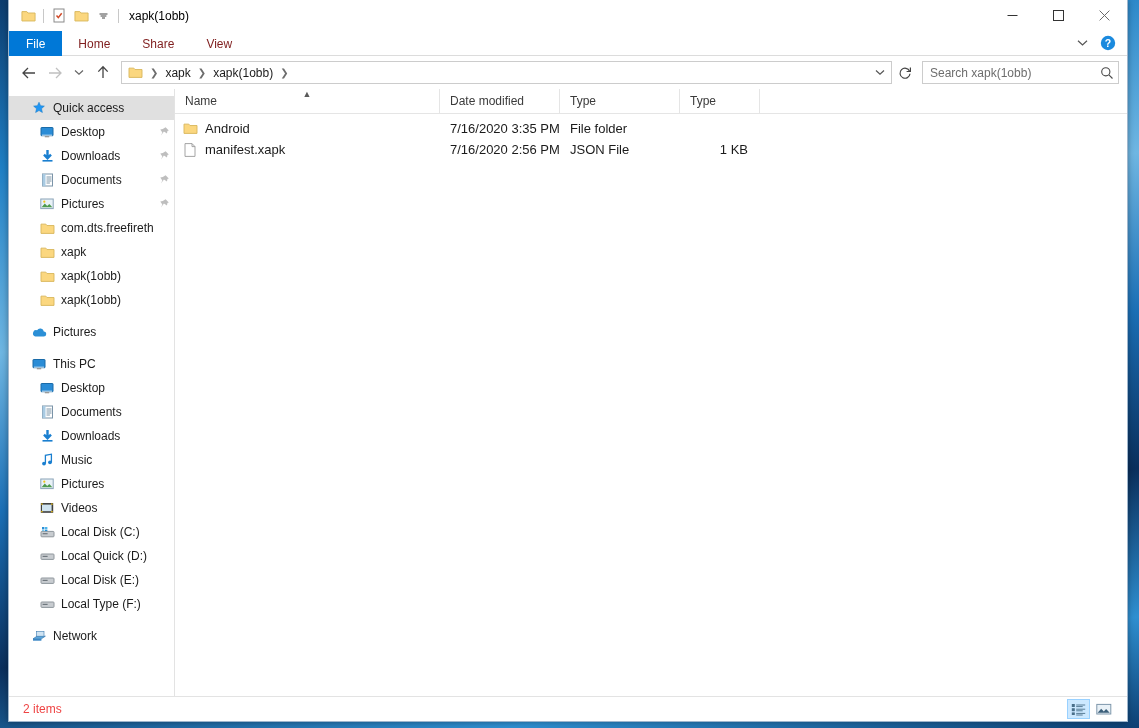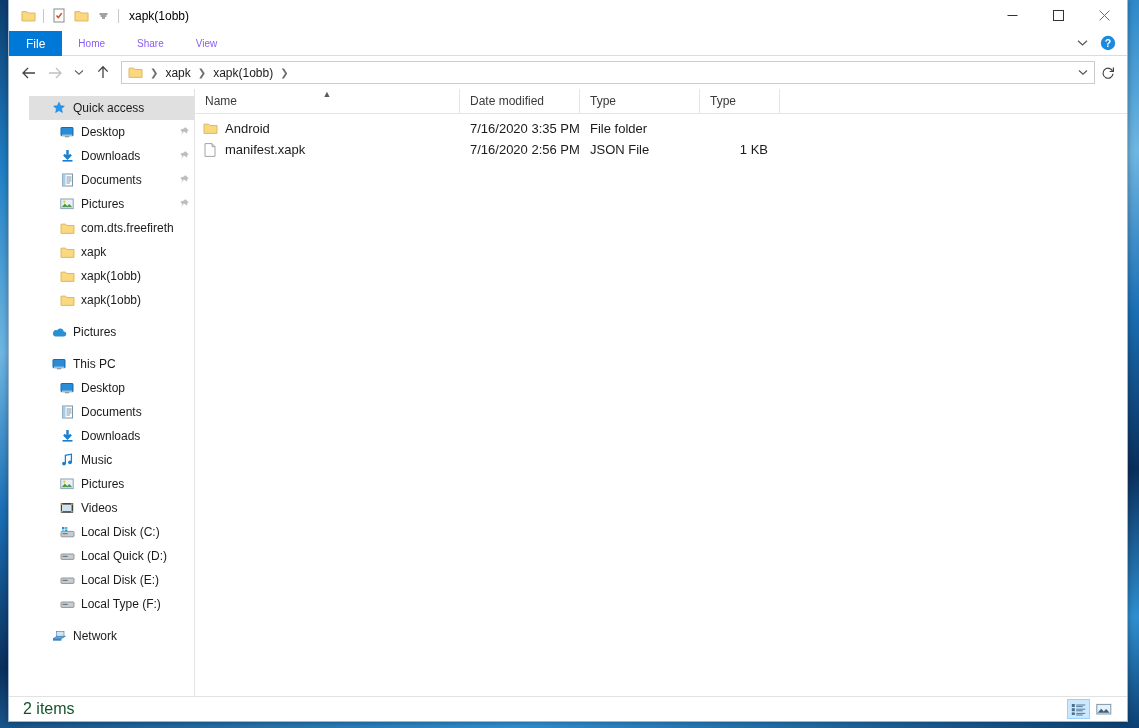--- a/index.html
+++ b/index.html
@@ -50,21 +50,21 @@
 
   
   #ribbon {
     height: 25px; display: flex; align-items: stretch;
     background: #ffffff; flex: 0 0 25px;
     border-bottom: 1px solid #dcdcdc;
     position: relative;
   }
   .tab {
     padding: 0 16px; display: flex; align-items: center;
-    font-size: 10px; color: #8b5cf6; height: 25px;
+    font-size: 12px; color: #7f1d1d; height: 25px;
   }
   .tab.file {
     background: #0078d7; color: #ffffff;
     padding: 0 17px; font-size: 12px;
   }
   .ribbon-right {
     margin-left: auto; display: flex; align-items: center;
     gap: 2px; padding-right: 8px;
   }
   .chev-btn { width: 26px; height: 22px; display:flex; align-items:center; justify-content:center; color:#555; }
@@ -119,21 +119,21 @@
   }
   #search-input::placeholder { color: #6d6d6d; opacity: 1; }
 
   
   #body { flex: 1 1 auto; display: flex; min-height: 0; background:#fff; }
 
   
   #sidebar {
     width: 166px; flex: 0 0 166px;
     border-right: 1px solid #e3e3e3;
-    padding-top: 7px; overflow: hidden; background: #fff; margin-left: 20px;
+    padding-top: 7px; overflow: hidden; background: #fff;
   }
   .nav-item {
     height: 24px; display: flex; align-items: center;
     font-size: 12px; color: #1b1b1b; padding-right: 4px;
     white-space: nowrap;
   }
   .nav-item.selected { background: #e0e0e0; }
   .nav-ico {
     width: 16px; height: 16px; flex: 0 0 16px;
     display: flex; align-items: center; justify-content: center;
@@ -180,21 +180,21 @@
     display: flex; align-items: center; justify-content: center;
   }
 
   
   #statusbar {
     height: 25px; flex: 0 0 25px;
     border-top: 1px solid #e3e3e3;
     display: flex; align-items: center;
     padding: 0 4px 0 14px; background: #fff;
   }
-  #status-text { font-size: 16px; color: #14532d; }
+  #status-text { font-size: 12px; color: #ef4444; }
   .viewbtns { margin-left: auto; display: flex; gap: 2px; padding-right: 8px; }
   .viewbtn {
     width: 23px; height: 20px; display: flex;
     align-items: center; justify-content: center;
     border: 1px solid transparent;
   }
   .viewbtn.active { background: #cce8ff; border-color: #99d1ff; }
 </style>
 </head>
 <body>
@@ -309,20 +309,29 @@
       </span>
     </div>
 
     <div id="refreshbtn">
       <svg width="14" height="14" viewBox="0 0 14 14">
           <path d="M11.6 5.2A5 5 0 1 0 12 7.8" fill="none" stroke="#444" stroke-width="1.2"></path>
           <path d="M12.4 1.6v3.9H8.6" fill="none" stroke="#444" stroke-width="1.2"></path>
         </svg>
     </div>
 
+    <div id="searchbox">
+      <input id="search-input" type="text" placeholder="Search xapk(1obb)" style="">
+      <span style="display:flex;align-items:center">
+        <svg width="14" height="14" viewBox="0 0 14 14">
+            <circle cx="5.8" cy="5.8" r="4.1" fill="none" stroke="#4a4a4a" stroke-width="1.1"></circle>
+            <path d="M8.9 8.9l3.6 3.6" stroke="#4a4a4a" stroke-width="1.1"></path>
+          </svg>
+      </span>
+    </div>
   </div>
 
   <div id="body">
 
     <div id="sidebar">
 
       <div class="nav-item lvl0 selected">
         <span class="nav-ico">
           <svg width="14" height="14" viewBox="0 0 14 14">
               <path d="M7 1.2l1.6 3.5 3.8.4-2.9 2.6.9 3.8L7 9.6 3.6 11.5l.9-3.8L1.6 5.1l3.8-.4z" fill="#2196f3" stroke="#1579c5" stroke-width=".5"></path>

